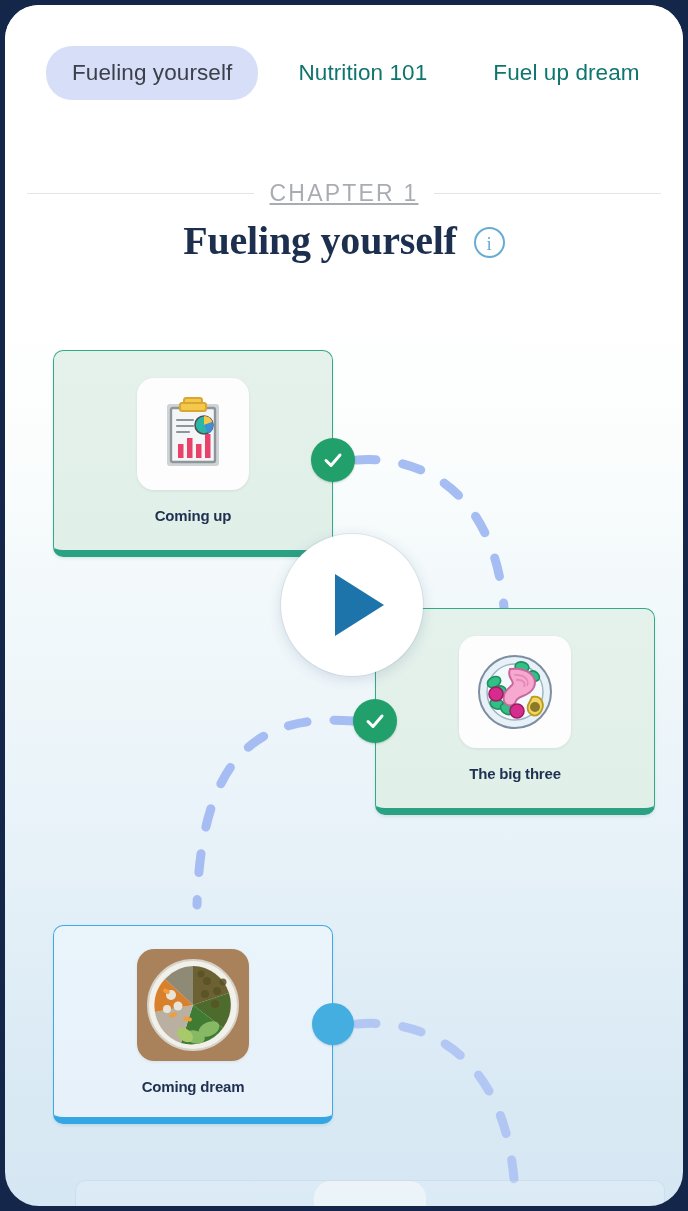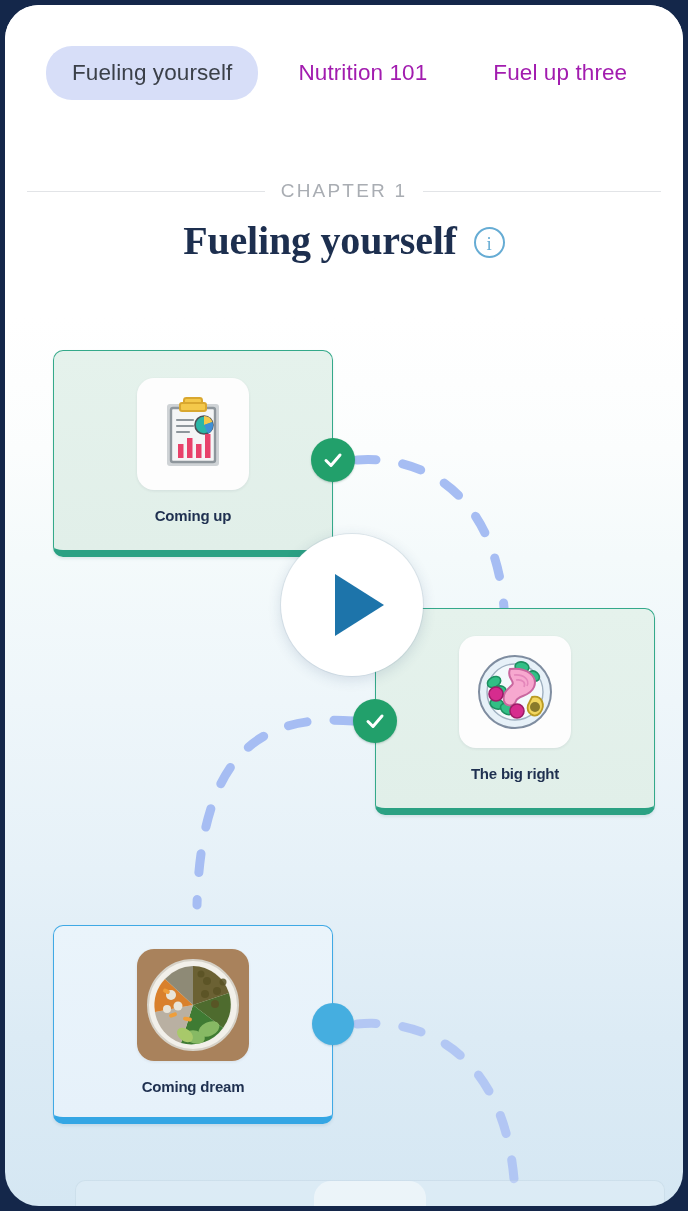--- a/index.html
+++ b/index.html
@@ -47,21 +47,21 @@
     left: 0; top: 0;
     width: 678px;
     height: 136px;
     background: #ffffff;
     display: flex;
     align-items: center;
     padding-left: 41px;
   }
   .tab {
     font-size: 22.5px;
-    color: #a21caf;
+    color: #0f766e;
     letter-spacing: 0.1px;
     padding: 14px 26px;
     border-radius: 26px;
     white-space: nowrap;
     cursor: pointer;
     background: transparent;
     border: none;
     font-family: "Liberation Sans", sans-serif;
   }
   .tab.active {
@@ -78,25 +78,26 @@
     display: flex;
     align-items: center;
     padding: 0 22px;
   }
   .rule {
     flex: 1;
     height: 1px;
     background: #e2e4e7;
   }
   #chapter-label {
-    font-size: 19px;
+    font-size: 23px;
     letter-spacing: 2.2px;
     color: #a9adb3;
     padding: 0 16px;
     font-weight: 400;
+    text-decoration: underline;
   }
 
   
   #title-row {
     position: absolute;
     left: 0; top: 212px;
     width: 678px;
     display: flex;
     align-items: center;
     justify-content: center;
@@ -233,21 +234,21 @@
 </style>
 </head>
 <body>
 
 <div id="device">
   <div id="screen">
 
     <div id="tabbar">
       <button class="tab active">Fueling yourself</button>
       <button class="tab">Nutrition 101</button>
-      <button class="tab">Fuel up three</button>
+      <button class="tab">Fuel up dream</button>
     </div>
 
     <div id="chapter-row">
       <div class="rule"></div>
       <div id="chapter-label">CHAPTER 1</div>
       <div class="rule"></div>
     </div>
 
     <div id="title-row">
       <div id="chapter-title">Fueling yourself</div>
@@ -314,21 +315,21 @@
               <ellipse cx="62" cy="27" rx="6" ry="4.5" transform="rotate(40 62 27)"></ellipse>
             </g>
             <path d="M38 20 C56 18 66 28 62 38 C58 48 46 46 44 52 C42 58 34 58 32 52 C30 44 36 40 40 36 C44 32 34 30 38 20 Z" fill="#f7a8cf" stroke="#c9679f" stroke-width="2"></path>
             <path d="M42 26 C52 25 58 31 55 37 M44 31 C51 30 54 34 52 38" fill="none" stroke="#e487bb" stroke-width="1.6"></path>
             <circle cx="24" cy="45" r="7" fill="#d62c8e" stroke="#9e1c67" stroke-width="1.6"></circle>
             <circle cx="45" cy="62" r="7" fill="#d62c8e" stroke="#9e1c67" stroke-width="1.6"></circle>
             <path d="M60 48 C70 46 74 56 68 64 C62 70 54 64 56 56 Z" fill="#f2d65f" stroke="#b99a24" stroke-width="1.8"></path>
             <circle cx="63" cy="58" r="5" fill="#8a7a2a"></circle>
           </svg>
         </div>
-        <div class="card-label">The big right</div>
+        <div class="card-label">The big three</div>
       </div>
       <div class="node node-done" style="left:348px; top:394px;">
         <svg width="22" height="22" viewBox="0 0 22 22">
           <path d="M4 11.5 L9 16.5 L18 6" fill="none" stroke="#ffffff" stroke-width="3" stroke-linecap="round" stroke-linejoin="round"></path>
         </svg>
       </div>
 
       <div class="card card-current" style="left:48px; top:620px; width:280px; height:199px;">
         <div class="card-thumb">
           <svg width="112" height="112" viewBox="0 0 112 112">

